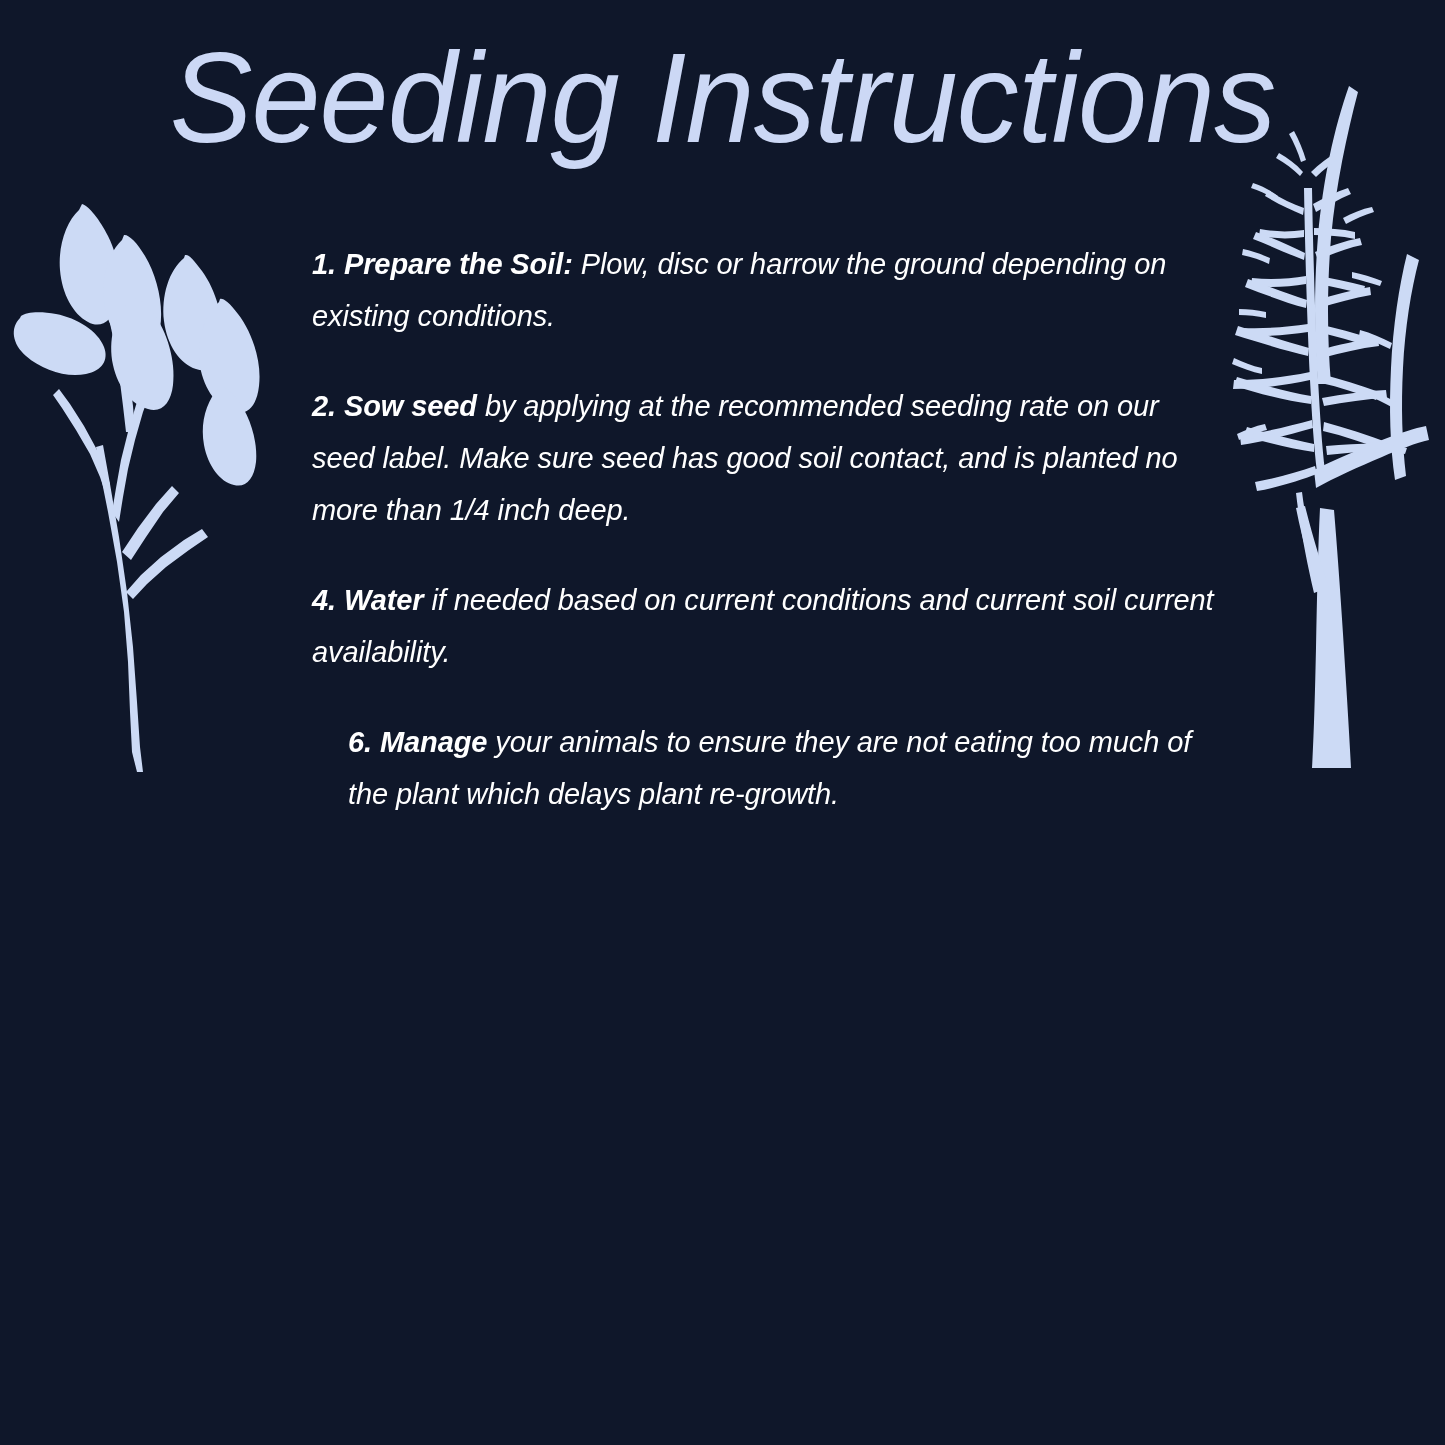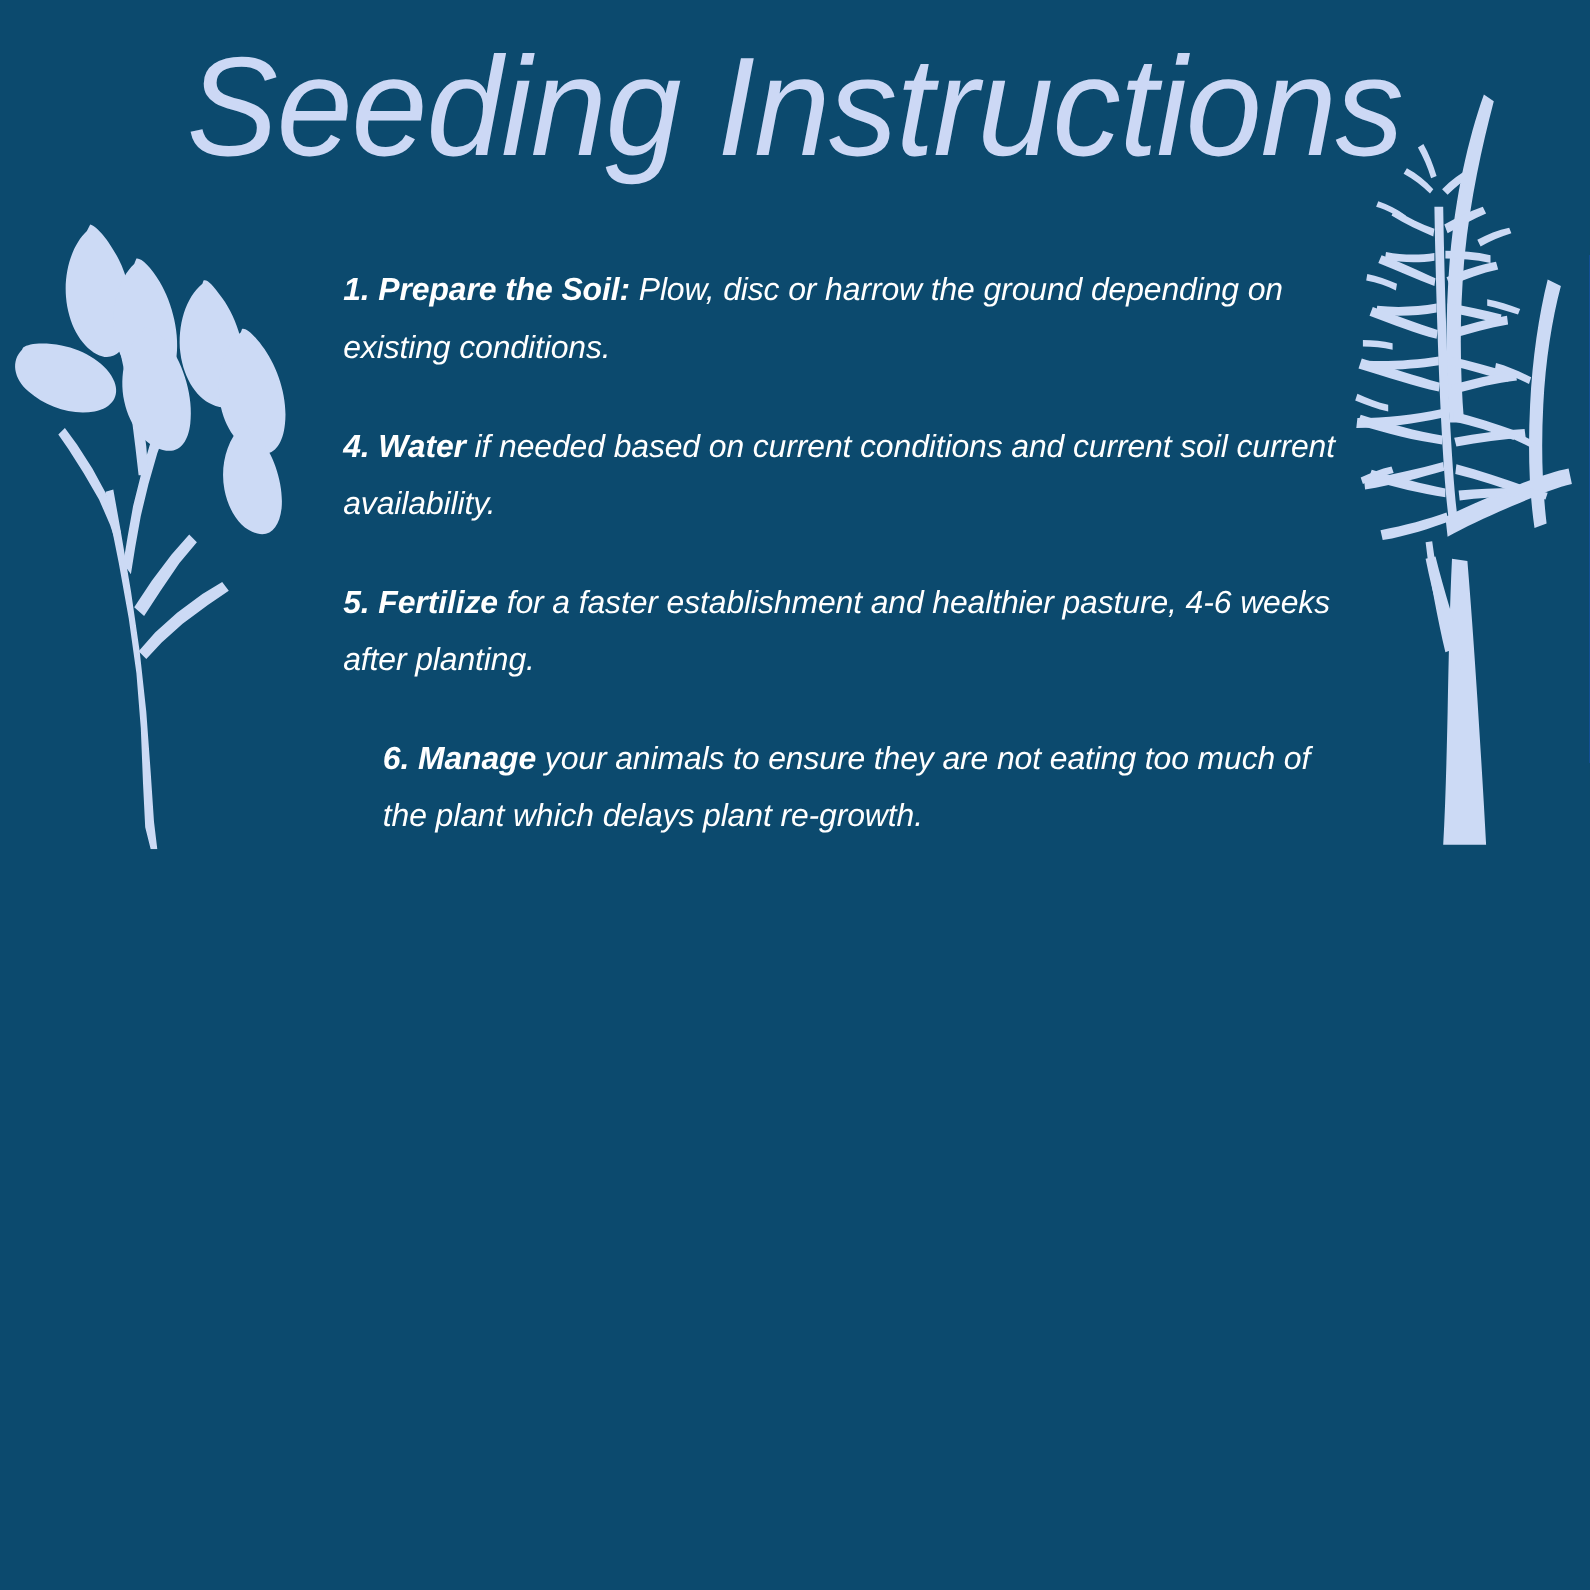--- a/index.html
+++ b/index.html
@@ -80,21 +80,21 @@
     left: 1210px;
     top: 68px;
     width: 235px;
     height: 715px;
   }
   .plant svg { display: block; width: 100%; height: 100%; }
 </style>
 </head>
 <body style="background: rgb(31, 89, 216);">
 
-<div id="poster" style="background: #0c4a6e;">
+<div id="poster" style="background: #0f172a;">
 
   <div id="title" style="color: rgb(204, 216, 245);">Seeding Instructions</div>
 
   <div class="plant" id="plant-left">
     <svg viewBox="0 0 290 580" xmlns="http://www.w3.org/2000/svg" aria-hidden="true">
       <g fill="#ccdaf5">
 
         <path d="M133 580 L128 560 L126 520 L124 470 L120 420 L113 370 L104 320 L96 280 L92 255 L99 253 L106 292 L115 345 L123 400 L129 455 L133 510 L136 555 L139 580 Z"></path>
 
         <path d="M101 300 L96 285 L86 262 L72 238 L58 216 L49 203 L55 197 L66 212 L80 234 L92 256 L100 274 L106 292 Z"></path>
@@ -184,23 +184,23 @@
         <path d="M96 92 C93 82 89 72 84 63 L79 66 C84 75 88 84 91 94 Z"></path>
       </g>
     </svg>
   </div>
 
   <div id="steps">
     <p class="step" style="color: rgb(255, 255, 255);">
       <span class="lead">1. Prepare the Soil:</span><span class="rest"> Plow, disc or harrow the ground depending on existing conditions.</span>
     </p>
     <p class="step" style="color: rgb(255, 255, 255);">
+      <span class="lead">2. Sow seed</span><span class="rest"> by applying at the recommended seeding rate on our seed label. Make sure seed has good soil contact, and is planted no more than 1/4 inch deep.</span>
+    </p>
+    <p class="step" style="color: rgb(255, 255, 255);">
       <span class="lead">4. Water</span><span class="rest"> if needed based on current conditions and current soil current availability.</span>
     </p>
     <p class="step" style="color: rgb(255, 255, 255);">
-      <span class="lead">5. Fertilize</span><span class="rest"> for a faster establishment and healthier pasture, 4-6 weeks after planting.</span>
-    </p>
-    <p class="step" style="color: rgb(255, 255, 255);">
       <span class="lead">6. Manage</span><span class="rest"> your animals to ensure they are not eating too much of the plant which delays plant re-growth.</span>
     </p>
   </div>
 
 </div>
 
 </body></html>

